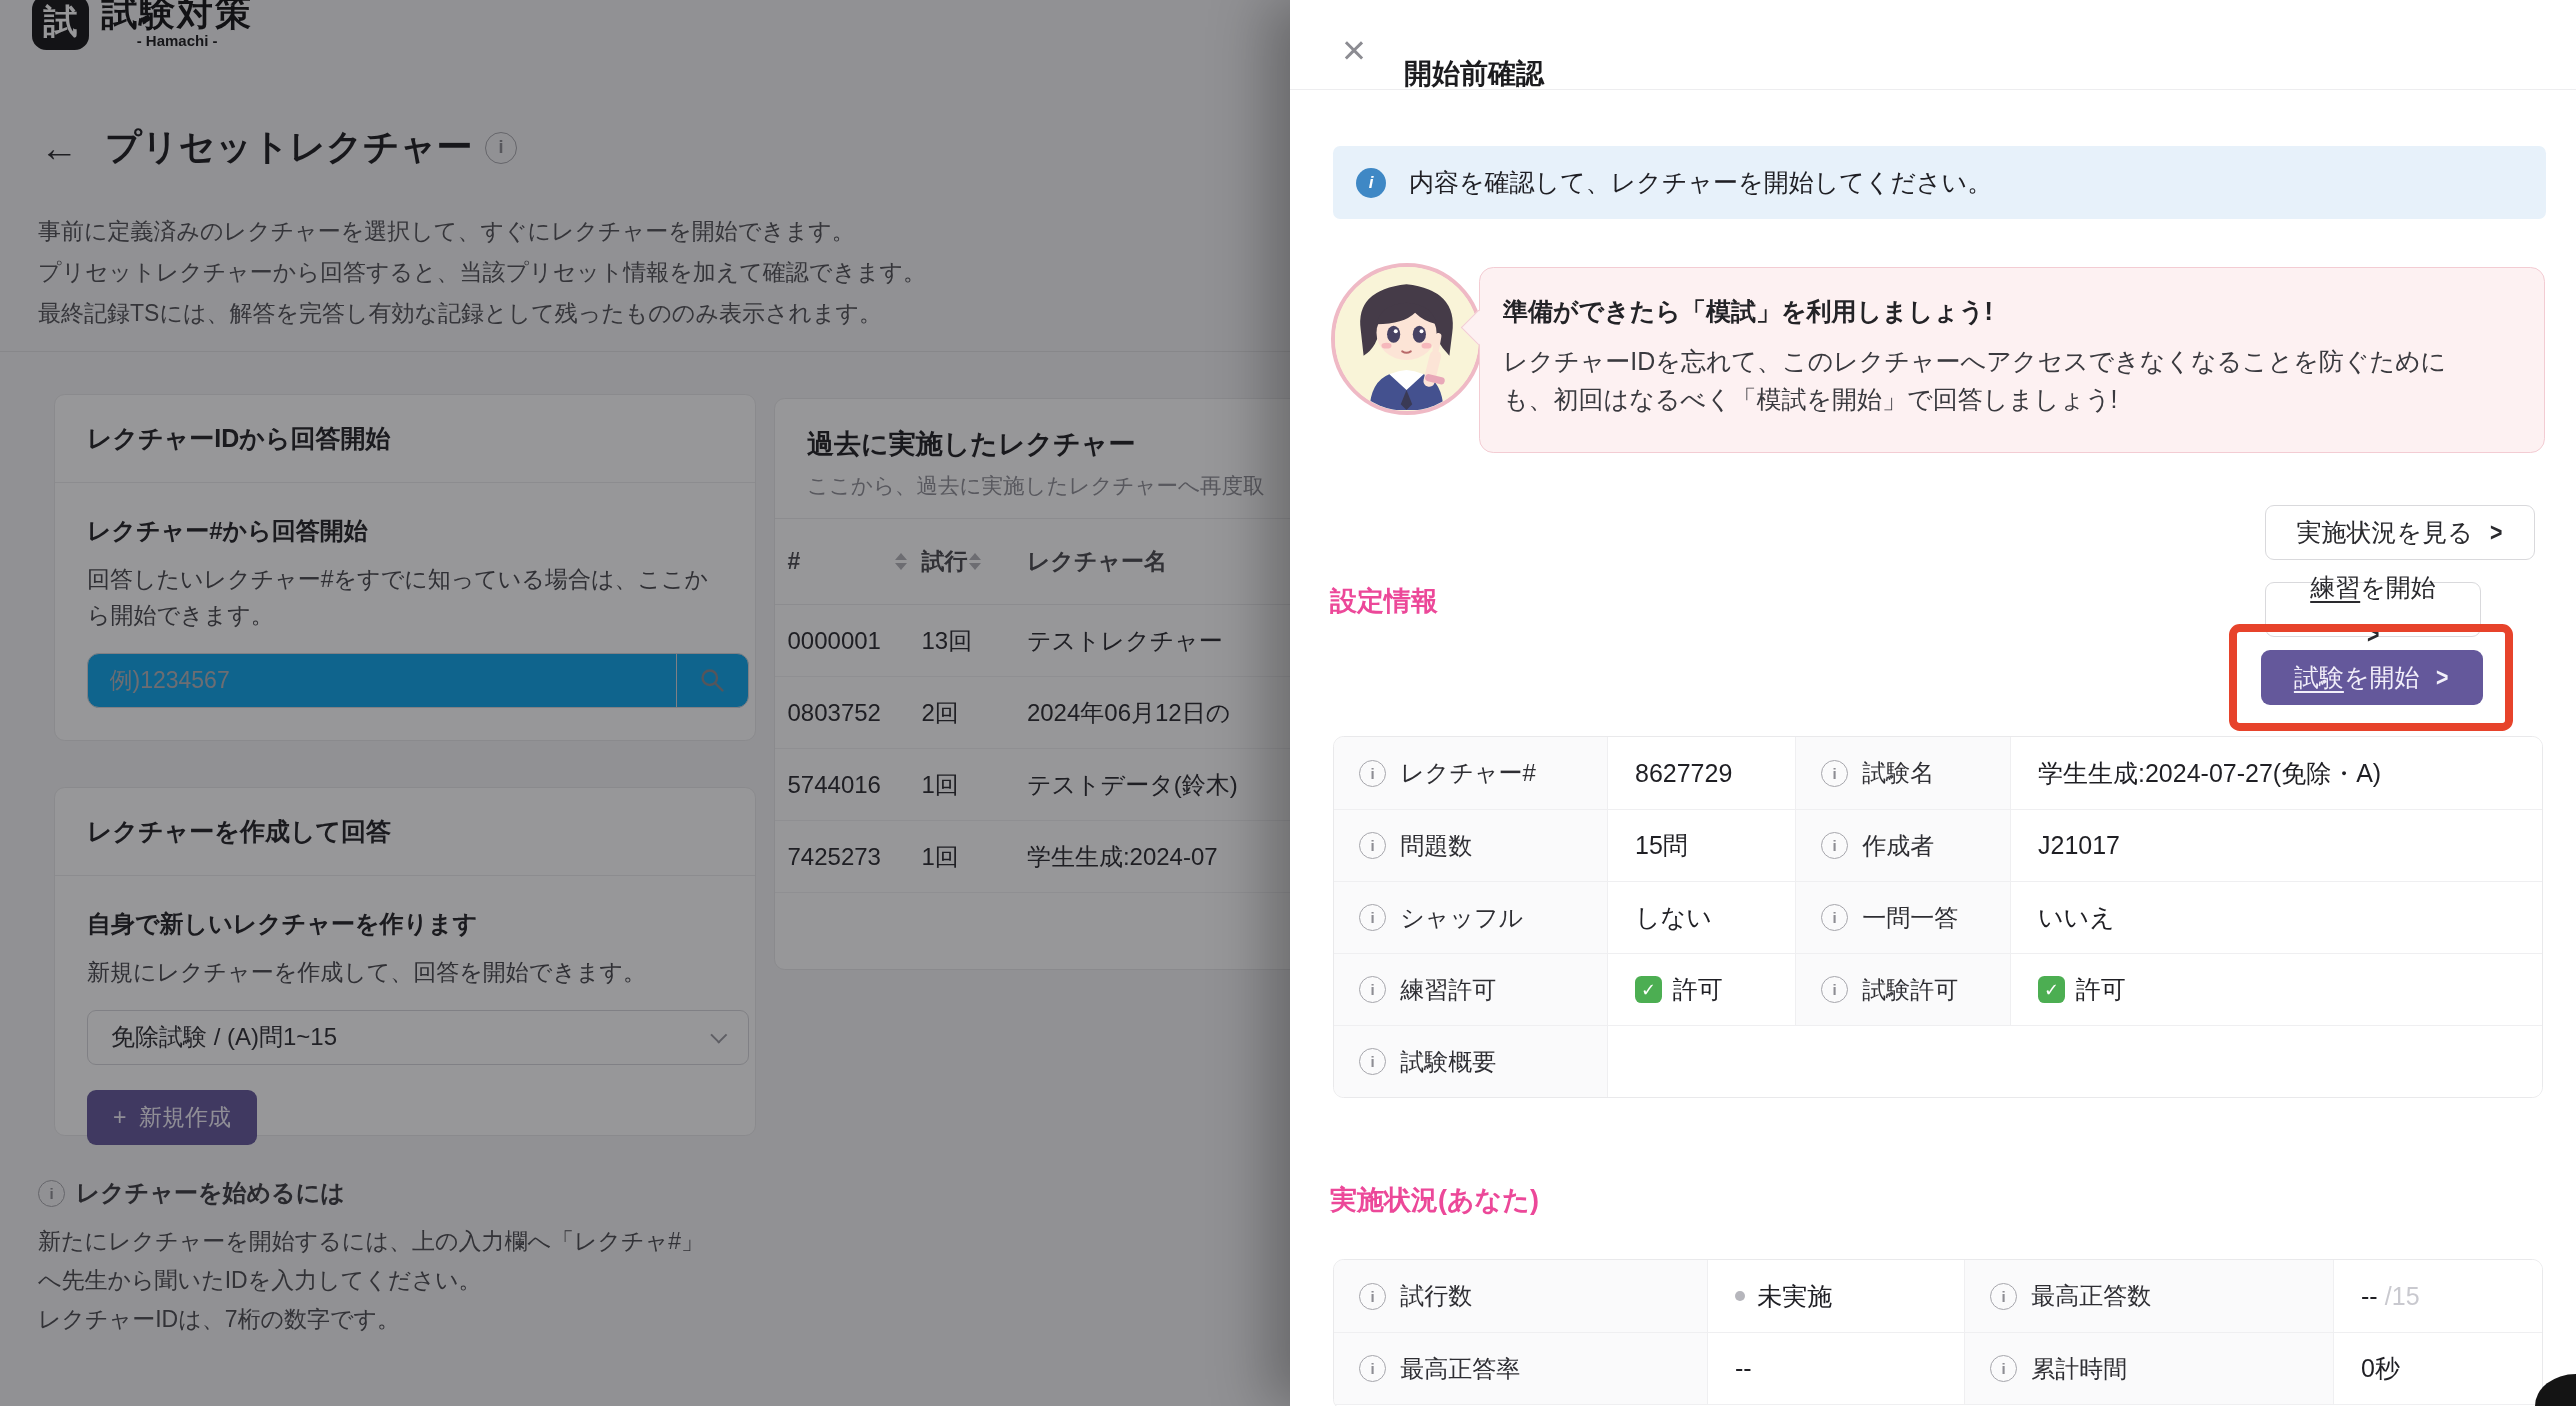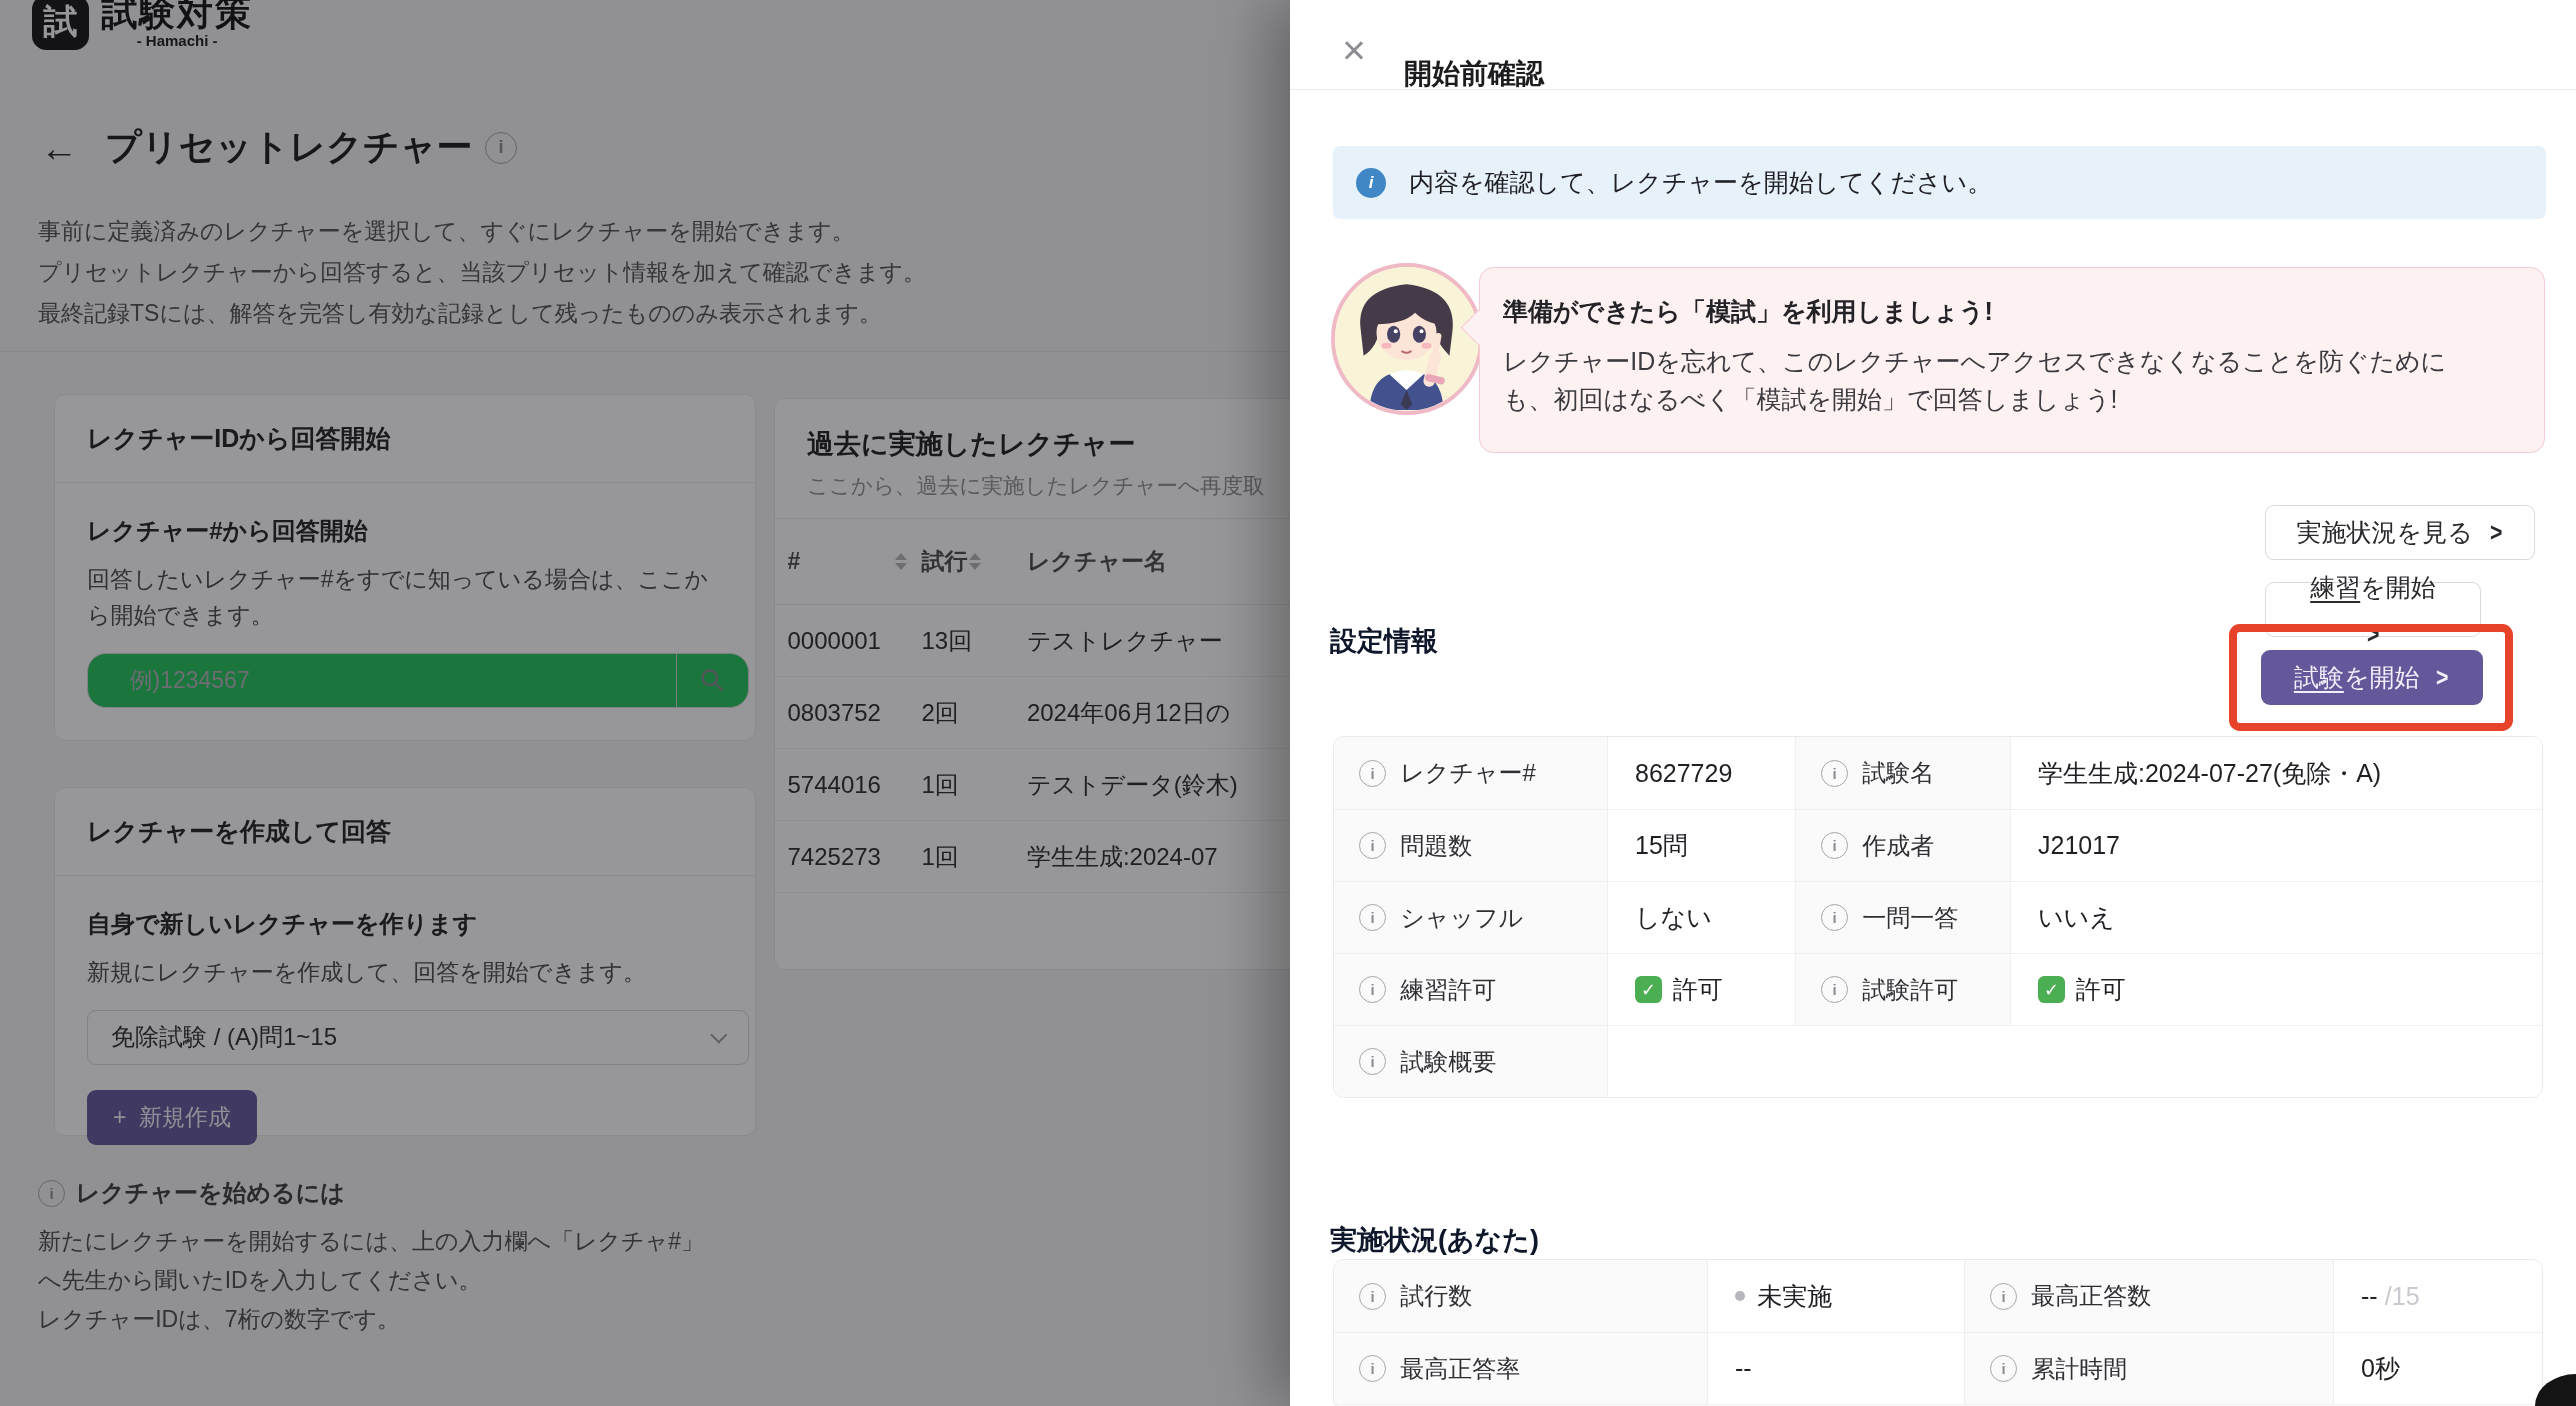--- a/index.html
+++ b/index.html
@@ -25,21 +25,21 @@
   .desc{position:absolute;left:38px;top:211px;font-size:23px;color:#515156;line-height:41px;}
   .page-divider{position:absolute;left:0;top:351px;width:1290px;height:0.9px;background:#e2e2e5;}
 
   .card{position:absolute;background:#fff;border:0.9px solid #e8e8ea;border-radius:10.7px;}
   .card-head{padding:27px 32px;font-size:25px;font-weight:800;color:#222226;border-bottom:0.9px solid #ececee;}
   .card-body{padding:32px 32px 27px;}
   .sub-h{font-size:24px;font-weight:800;color:#222226;margin-bottom:14.3px;}
   .body-t{font-size:23px;color:#48484d;line-height:36px;margin-bottom:19.7px;}
 
   .id-input{display:flex;align-items:center;width:662px;height:55px;border:1.3px solid #d7d7db;
-    border-radius:19px;background:#22c55e;overflow:hidden;padding-left:20px;}
+    border-radius:12px;background:#0ea5e9;overflow:hidden;}
   .id-input input{flex:1;border:0;outline:0;padding:0 21.5px;font-size:23px;color:#333;background:transparent;}
   .id-input input::placeholder{color:#b4b4ba;}
   .search-seg{width:72px;height:100%;border-left:1.3px solid #d7d7db;display:flex;align-items:center;justify-content:center;cursor:pointer;}
 
   .select{display:flex;align-items:center;justify-content:space-between;width:662px;height:55px;
     border:1.3px solid #d7d7db;border-radius:9px;padding:0 23px;font-size:24px;color:#2e2e33;cursor:pointer;}
   .chev-down{width:11.6px;height:11.6px;border-right:2.2px solid #9a9aa0;border-bottom:2.2px solid #9a9aa0;
     transform:rotate(45deg);margin-top:-5.4px;}
   .btn-purple{display:inline-flex;align-items:center;justify-content:center;gap:12.5px;background:#64589b;color:#f2effa;
     border:none;border-radius:9px;font-size:23px;cursor:pointer;}
@@ -95,21 +95,21 @@
 
   .btn-ghost{position:absolute;display:flex;align-items:center;justify-content:center;gap:16px;background:#fff;
     border:1.8px solid #d9d9dc;border-radius:9px;font-size:25px;color:#2a2a2e;cursor:pointer;}
   .chev{font-weight:600;transform:scaleX(0.85);display:inline-block;}
   .u{text-decoration:underline;text-underline-offset:4.5px;}
   .act-view{left:975px;top:505px;width:270px;height:55px;}
   .act-practice{left:975px;top:582px;width:216px;height:55px;flex-direction:column;}
   .act-exam{position:absolute;left:971px;top:650px;width:222px;height:55px;font-size:25px;gap:16px;}
   .red-box{position:absolute;left:939px;top:624px;width:284px;height:107px;border:8px solid #e7432b;border-radius:10.7px;}
 
-  .sec-h{position:absolute;font-size:27px;font-weight:800;color:#0f172a;margin-top:40px;}
+  .sec-h{position:absolute;font-size:27px;font-weight:800;color:#ec4899;}
 
   .dtable{position:absolute;left:43px;width:1210px;border:0.9px solid #e9e9eb;border-radius:10.7px;overflow:hidden;background:#fff;}
   .d-row{display:flex;border-top:0.9px solid #efeff1;}
   .d-row:first-child{border-top:none;}
   .cell{display:flex;align-items:center;}
   .lbl{gap:14.3px;padding-left:25px;background:#fafafb;font-size:24px;color:#2e2e33;}
   .val{padding-left:27px;font-size:25px;color:#1f1f24;background:#fff;border-left:0.9px solid #efeff1;}
   .set-t .c1{width:273px;}
   .set-t .c2{width:188px;}
   .set-t .c3{width:215px;border-left:0.9px solid #efeff1;}

